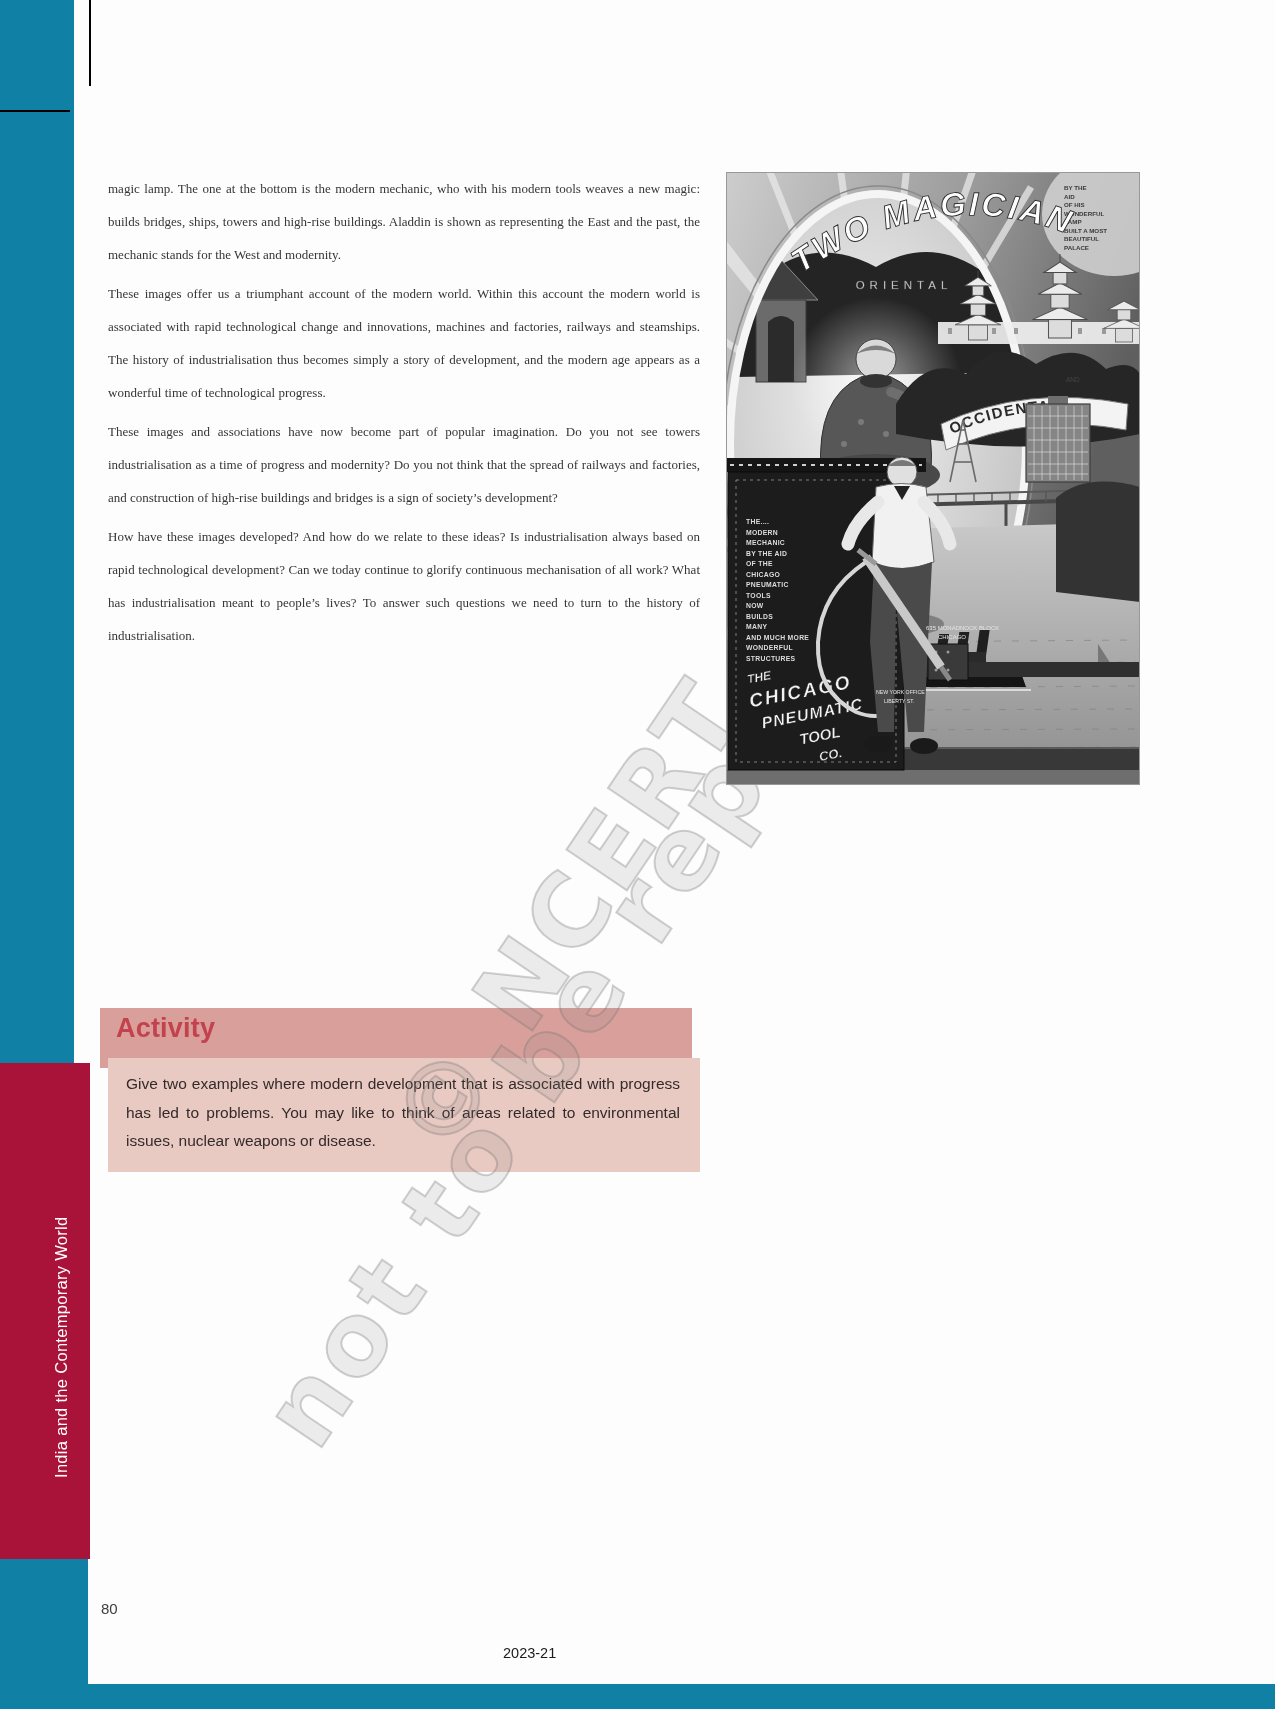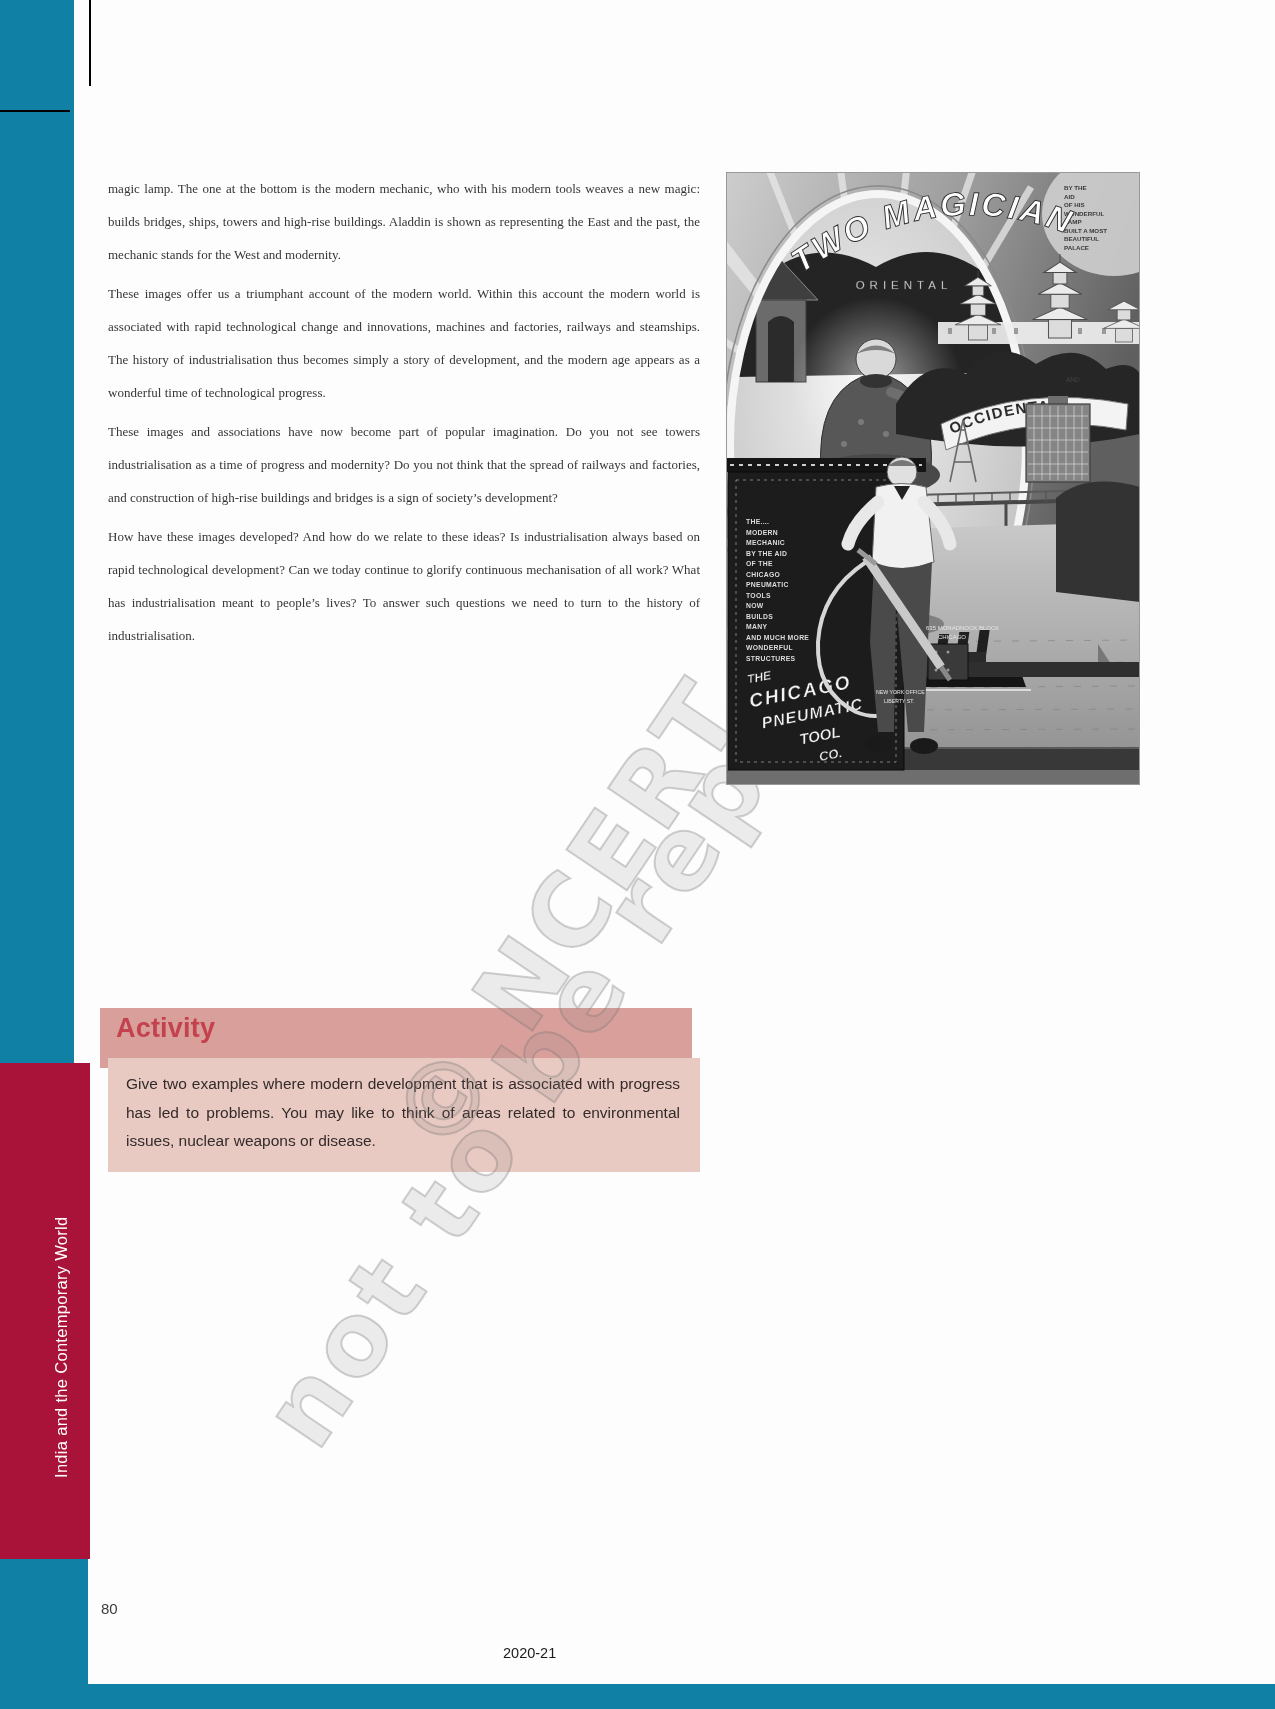--- a/index.html
+++ b/index.html
@@ -364,15 +364,15 @@
         <text x="150" y="522" font-size="5.2">NEW YORK OFFICE</text>
         <text x="158" y="531" font-size="5.2">LIBERTY ST.</text>
       </g>
 
       <rect x="0.5" y="0.5" width="413" height="612" fill="none" stroke="#999" stroke-width="1"></rect>
     </svg>
   </div>
 
 
   <div id="page-number">80</div>
-  <div id="footer-year">2020-21</div>
+  <div id="footer-year">2023-21</div>
 
 </div>
 
 </body></html>

